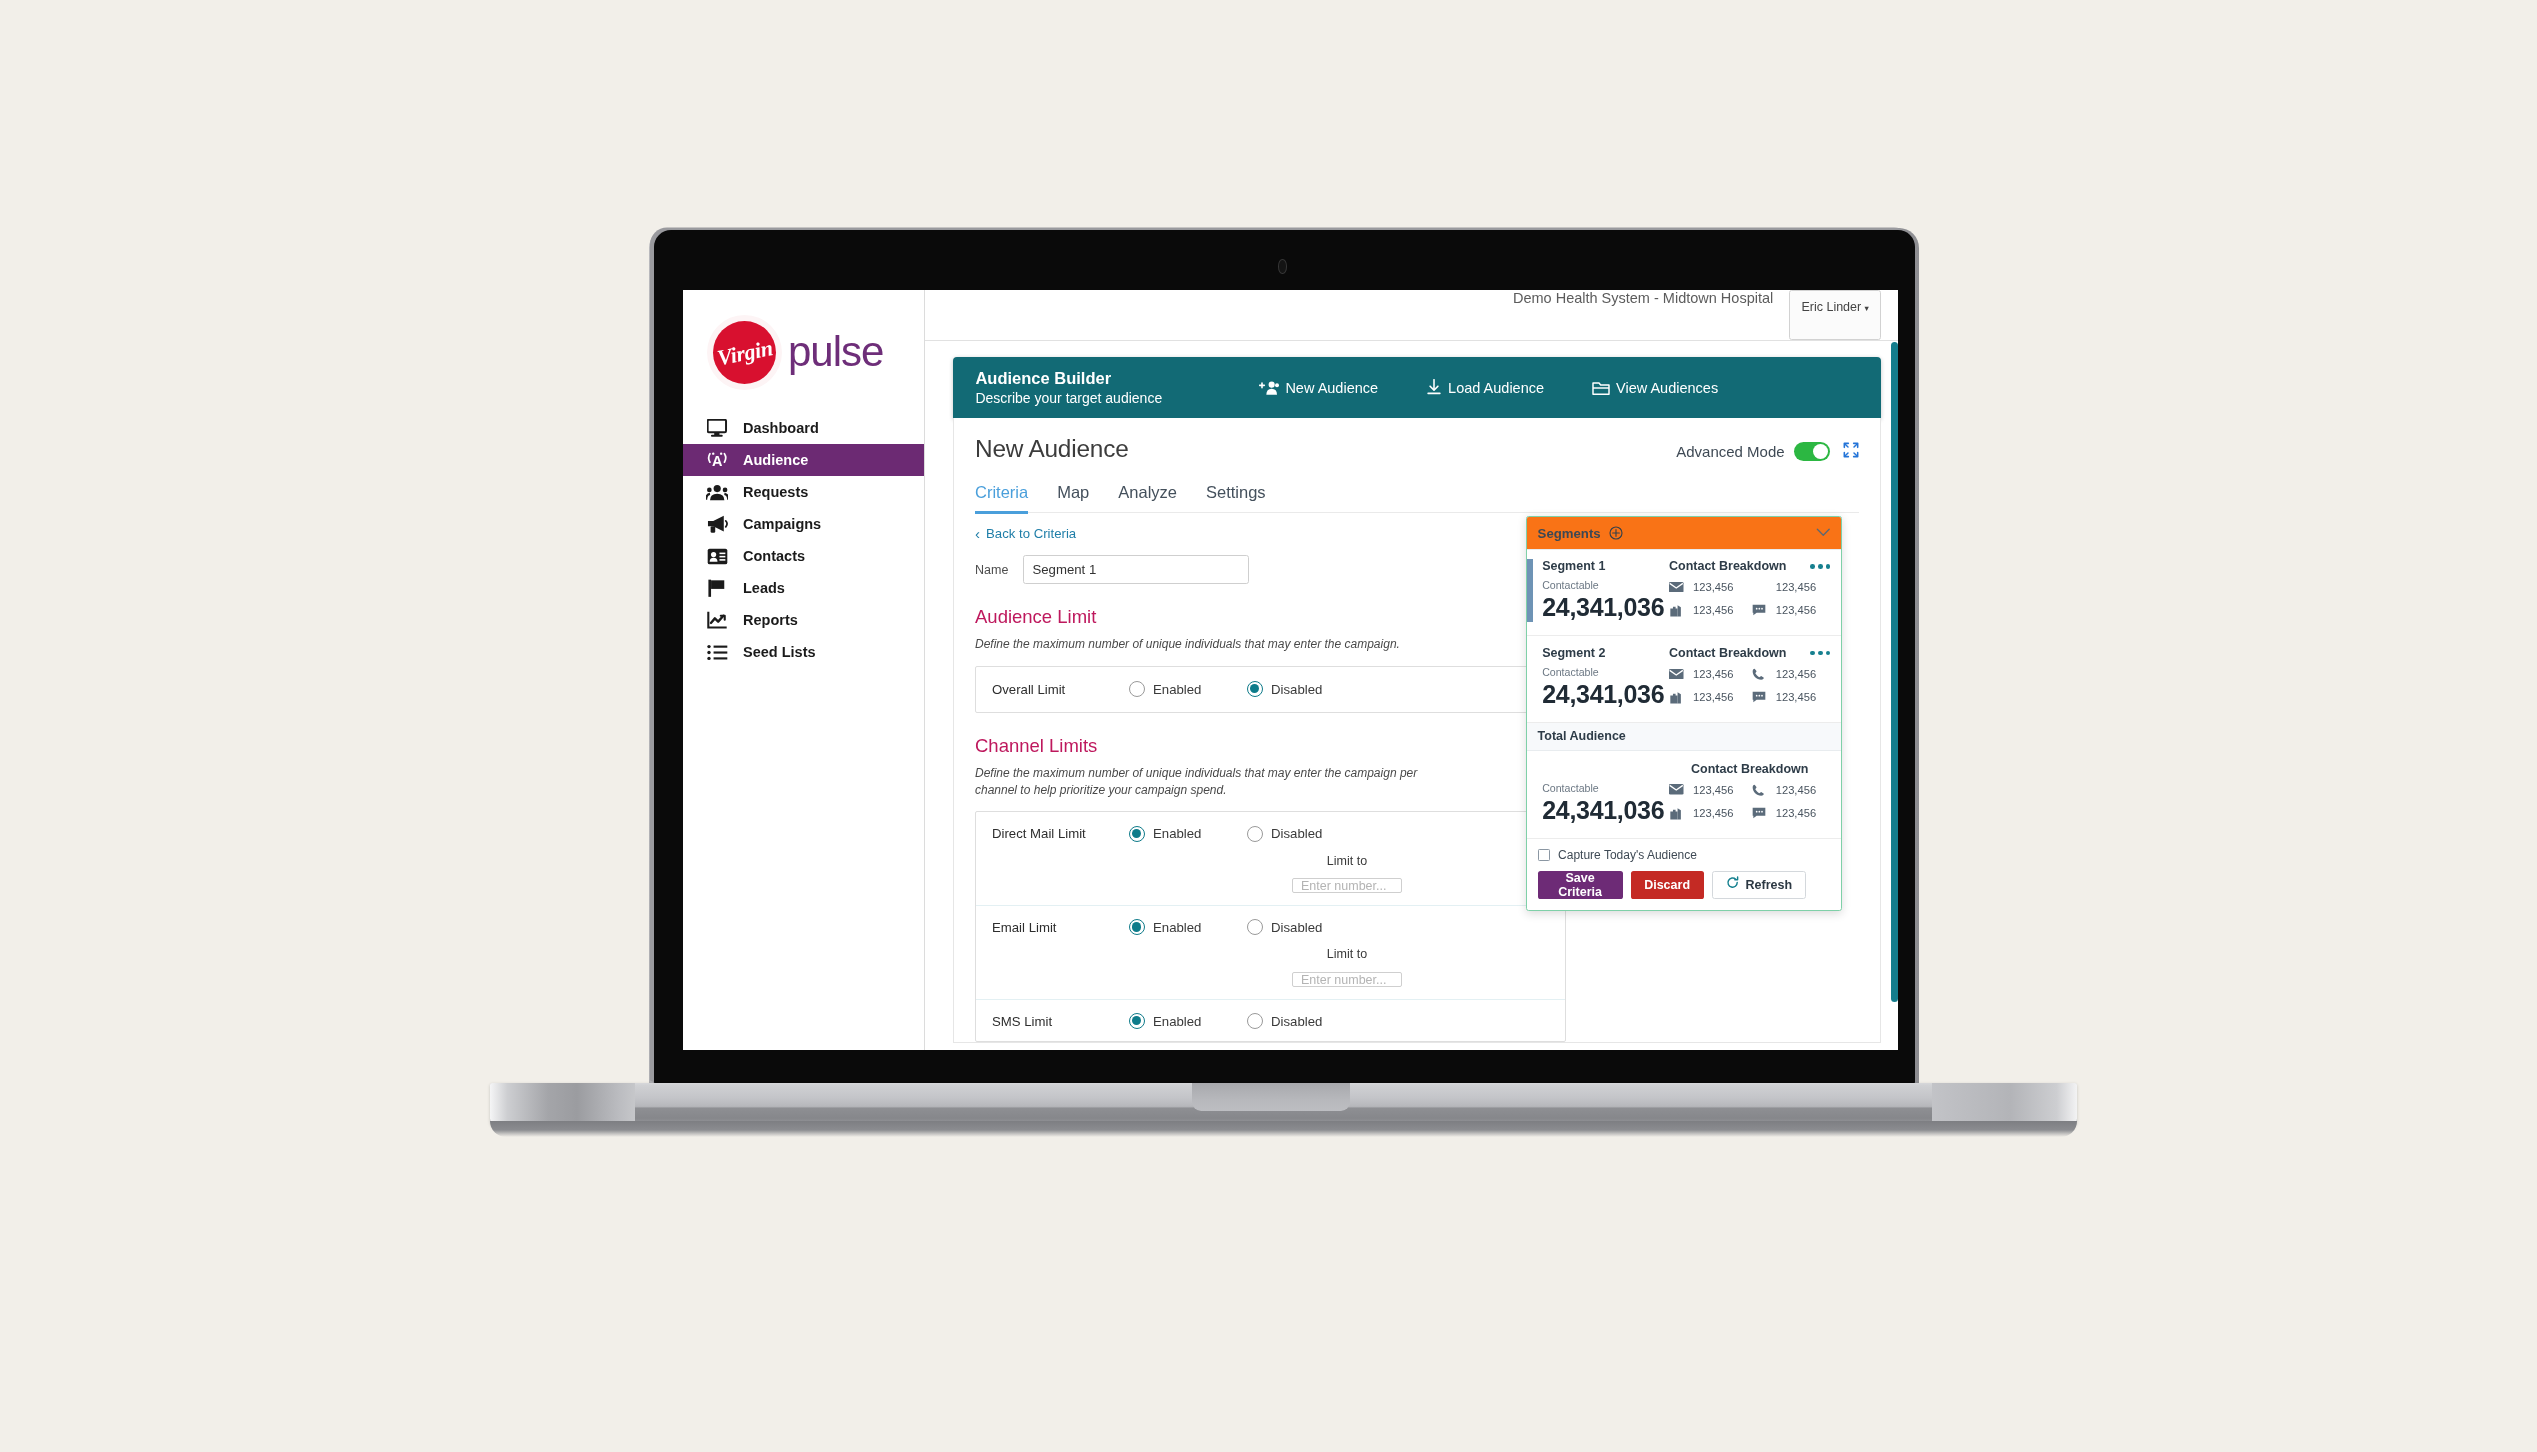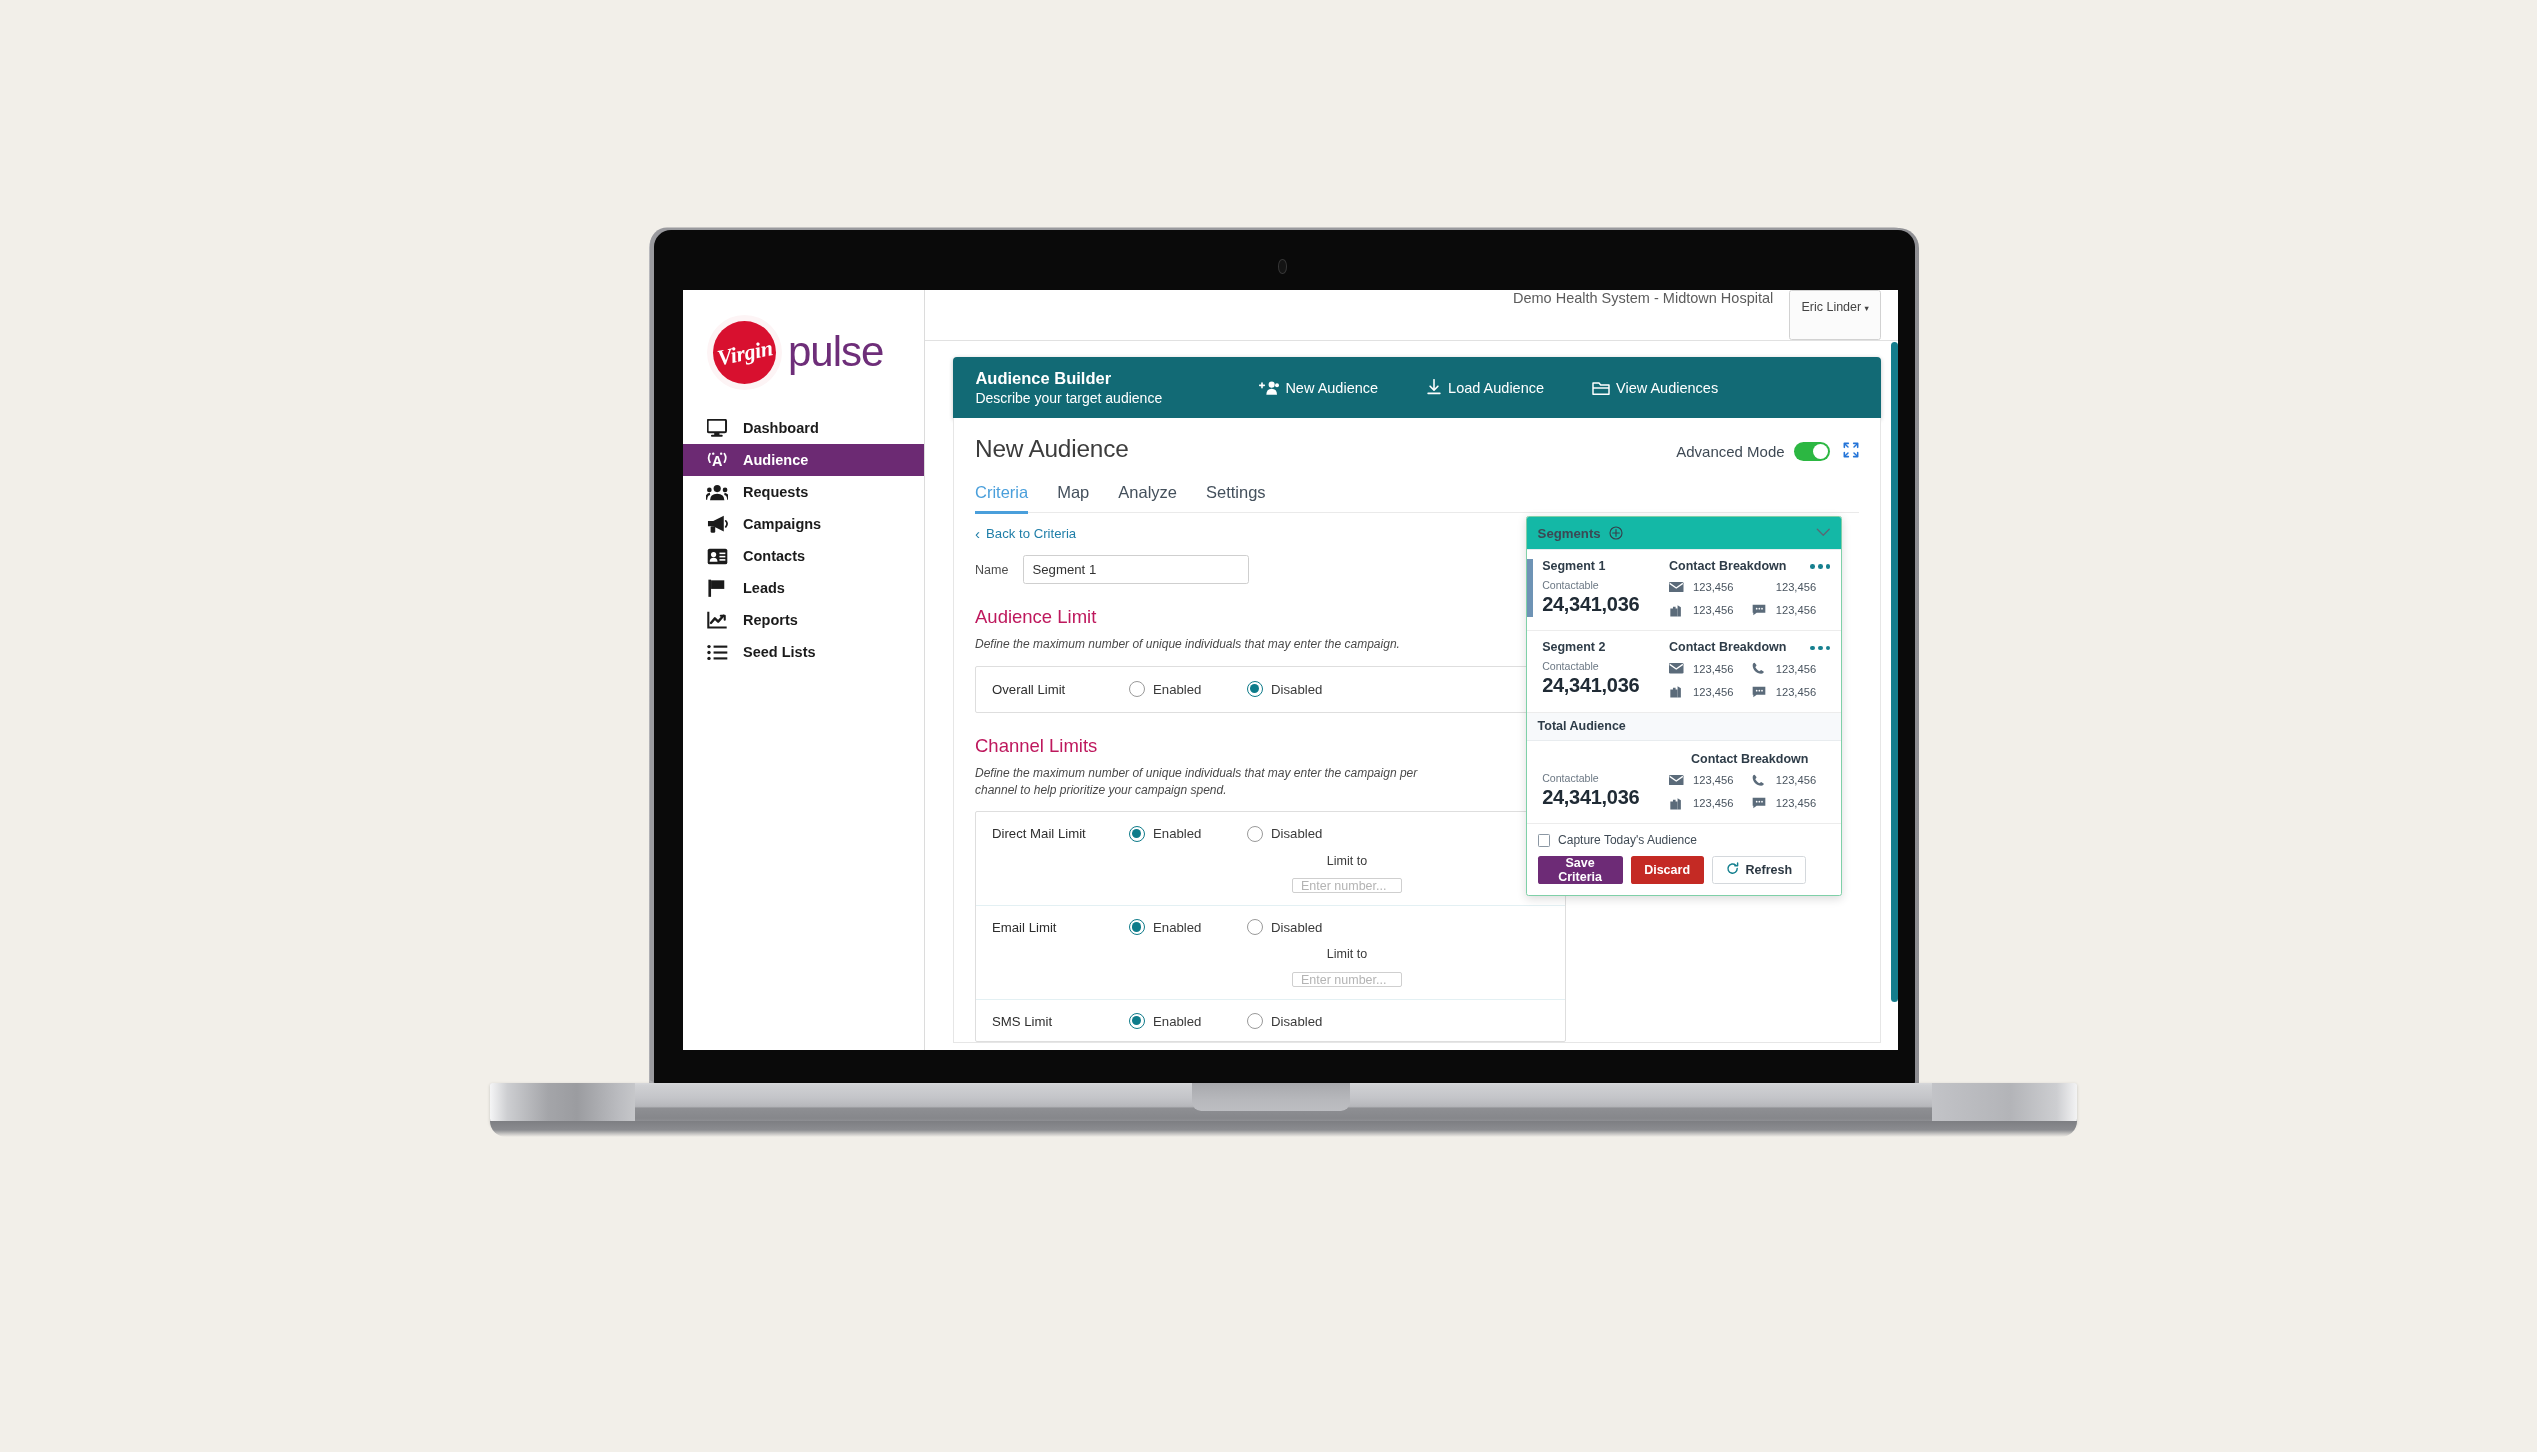--- a/index.html
+++ b/index.html
@@ -293,39 +293,39 @@
     width: 316px;
     background: #fff;
     border: 0.7px solid #7fd0a8;
     border-radius: 2.6px;
     box-shadow: 0 2.6px 9.2px rgba(0,0,0,.14);
     overflow: hidden;
   }
   #seg-header {
     display: flex; align-items: center;
     height: 33px; padding: 0 10.6px;
-    background: #14b8a6;
+    background: #f97316;
     border-bottom: 0.7px solid #e8ecef;
   }
   #seg-header-title { font-size: 13.2px; color: #3c4854; font-weight: bold; }
   #seg-add { margin-left: 8.6px; display: flex; }
   #seg-collapse { margin-left: auto; display: flex; }
 
   .seg-card {
     display: flex;
     border-bottom: 0.7px solid #ececec;
     padding: 9.2px 10.6px 13.2px 0;
     position: relative;
   }
   .seg-accent { width: 6px; flex: 0 0 6px; background: #6e93b5; }
   .seg-accent.none { background: transparent; }
   .seg-left { padding-left: 9.2px; width: 136px; flex: 0 0 136px; }
   .seg-name { font-size: 12.5px; color: #2e3c48; font-weight: bold; }
   .seg-contactable-lbl { font-size: 10.6px; color: #6c7884; margin-top: 6px; }
-  .seg-count { font-size: 20px; color: #202b35; font-weight: bold; margin-top: 2px; letter-spacing: -0.3px; }
+  .seg-count { font-size: 25px; color: #202b35; font-weight: bold; margin-top: 2px; letter-spacing: -0.3px; }
   .seg-right { flex: 1; min-width: 0; }
   .seg-cb-head { display: flex; align-items: flex-start; }
   .seg-cb-title { font-size: 12.5px; color: #2e3c48; font-weight: bold; }
   .seg-dots { margin-left: auto; display: flex; gap: 3.3px; padding-top: 5.3px; }
   .seg-dots i { width: 4.6px; height: 4.6px; border-radius: 50%; background: #17808f; display: block; }
   .cb-grid {
     margin-top: 8px;
     display: grid;
     grid-template-columns: 1fr 1fr;
     row-gap: 10.6px; column-gap: 4px;

